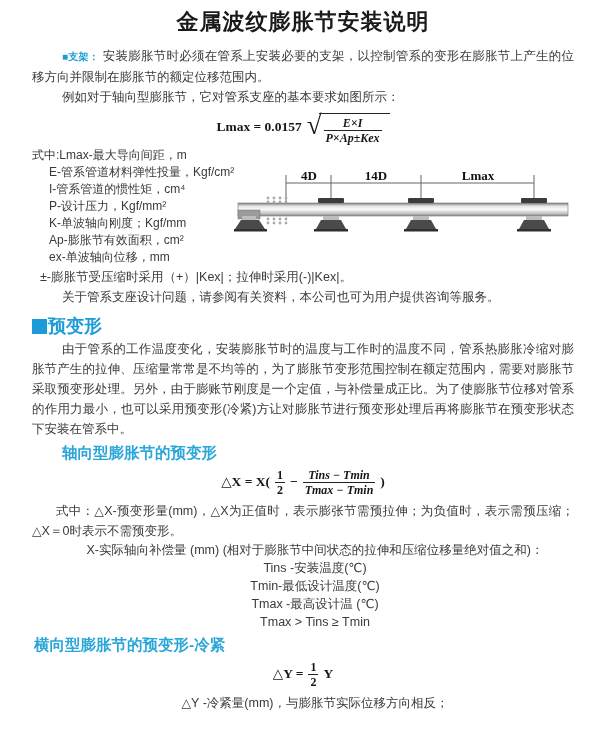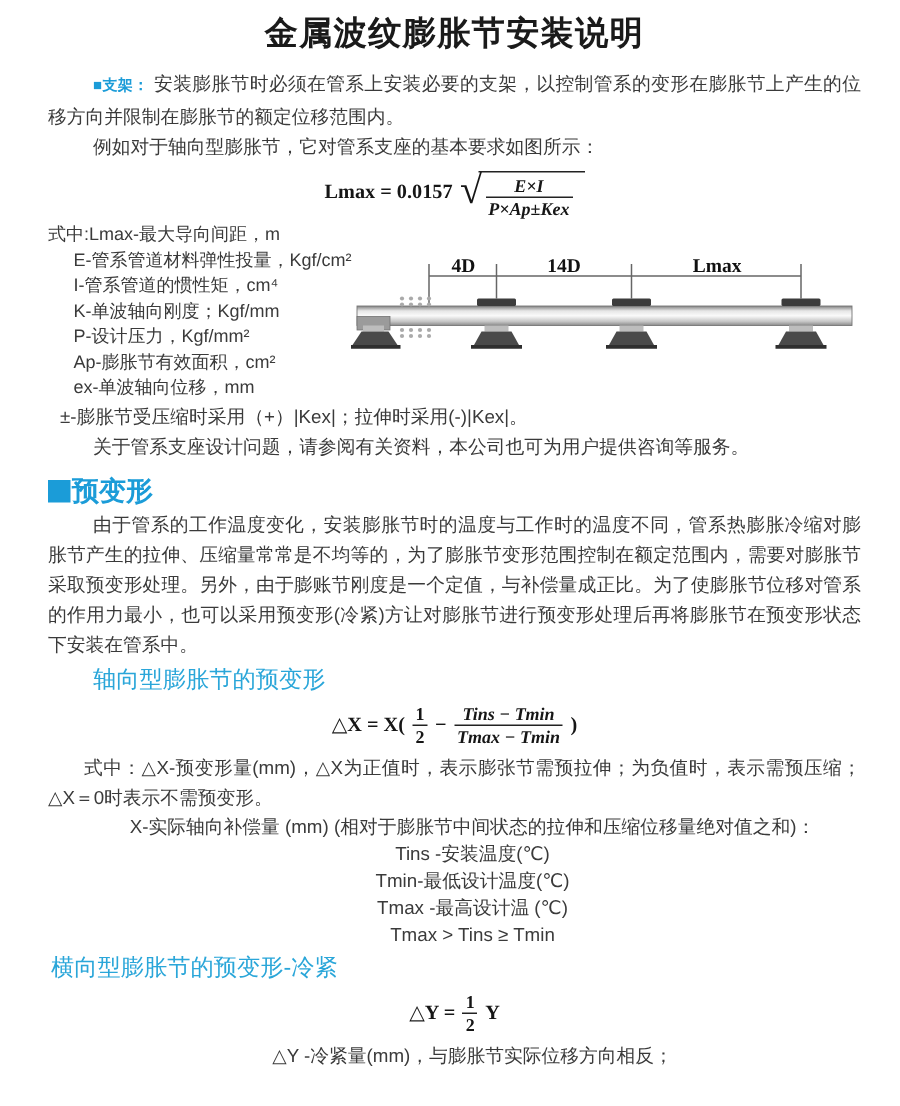--- a/index.html
+++ b/index.html
@@ -20,21 +20,21 @@
   .justify{text-align:justify;}
   .sec-inline{color:var(--accent);font-weight:bold;font-size:10px;white-space:nowrap;}
   .blue-square{display:inline-block;width:13px;height:13px;background:var(--accent);
     vertical-align:-1px;margin-right:1px;}
   .blue-square.lg{width:15px;height:15px;vertical-align:-2px;}
   h2.section-heading{
     color:var(--accent);font-size:18px;line-height:22px;font-weight:bold;
     margin:8px 0 2px 0;
   }
   h3.sub-heading{
-    color:var(--subaccent);font-size:15.5px;line-height:20px;font-weight:normal;
+    color:var(--subaccent);font-size:15.5px;line-height:20px;font-weight:bold;
     margin:4px 0 2px 30px;
   }
   h3.sub-heading.flush{margin-left:2px;}
   
   .formula-block{
     display:flex;justify-content:center;align-items:center;gap:5px;
     font-family:"Liberation Serif","DejaVu Serif",serif;font-weight:bold;
     font-size:13.5px;color:#161616;margin:2px 0;height:36px;
   }
   .formula-block.small{height:34px;}
@@ -79,22 +79,22 @@
         </span>
       </span>
     </span>
   </div>
 
   <div class="def-diagram-row">
     <ul class="definitions">
       <li>式中:Lmax-最大导向间距，m</li>
       <li>E-管系管道材料弹性投量，Kgf/cm²</li>
       <li>I-管系管道的惯性矩，cm⁴</li>
+      <li>P-设计压力，Kgf/mm²</li>
       <li>K-单波轴向刚度；Kgf/mm</li>
-      <li>P-设计压力，Kgf/mm²</li>
       <li>Ap-膨胀节有效面积，cm²</li>
       <li>ex-单波轴向位移，mm</li>
     </ul>
     <div class="diagram-wrap">
       <svg class="diagram" width="340" height="100" viewBox="0 0 340 100" xmlns="http://www.w3.org/2000/svg">
         <defs>
           <linearGradient id="pipeGrad" x1="0" y1="0" x2="0" y2="1">
             <stop offset="0" stop-color="#808080"></stop>
             <stop offset="0.25" stop-color="#e6e6e6"></stop>
             <stop offset="0.5" stop-color="#fafafa"></stop>

